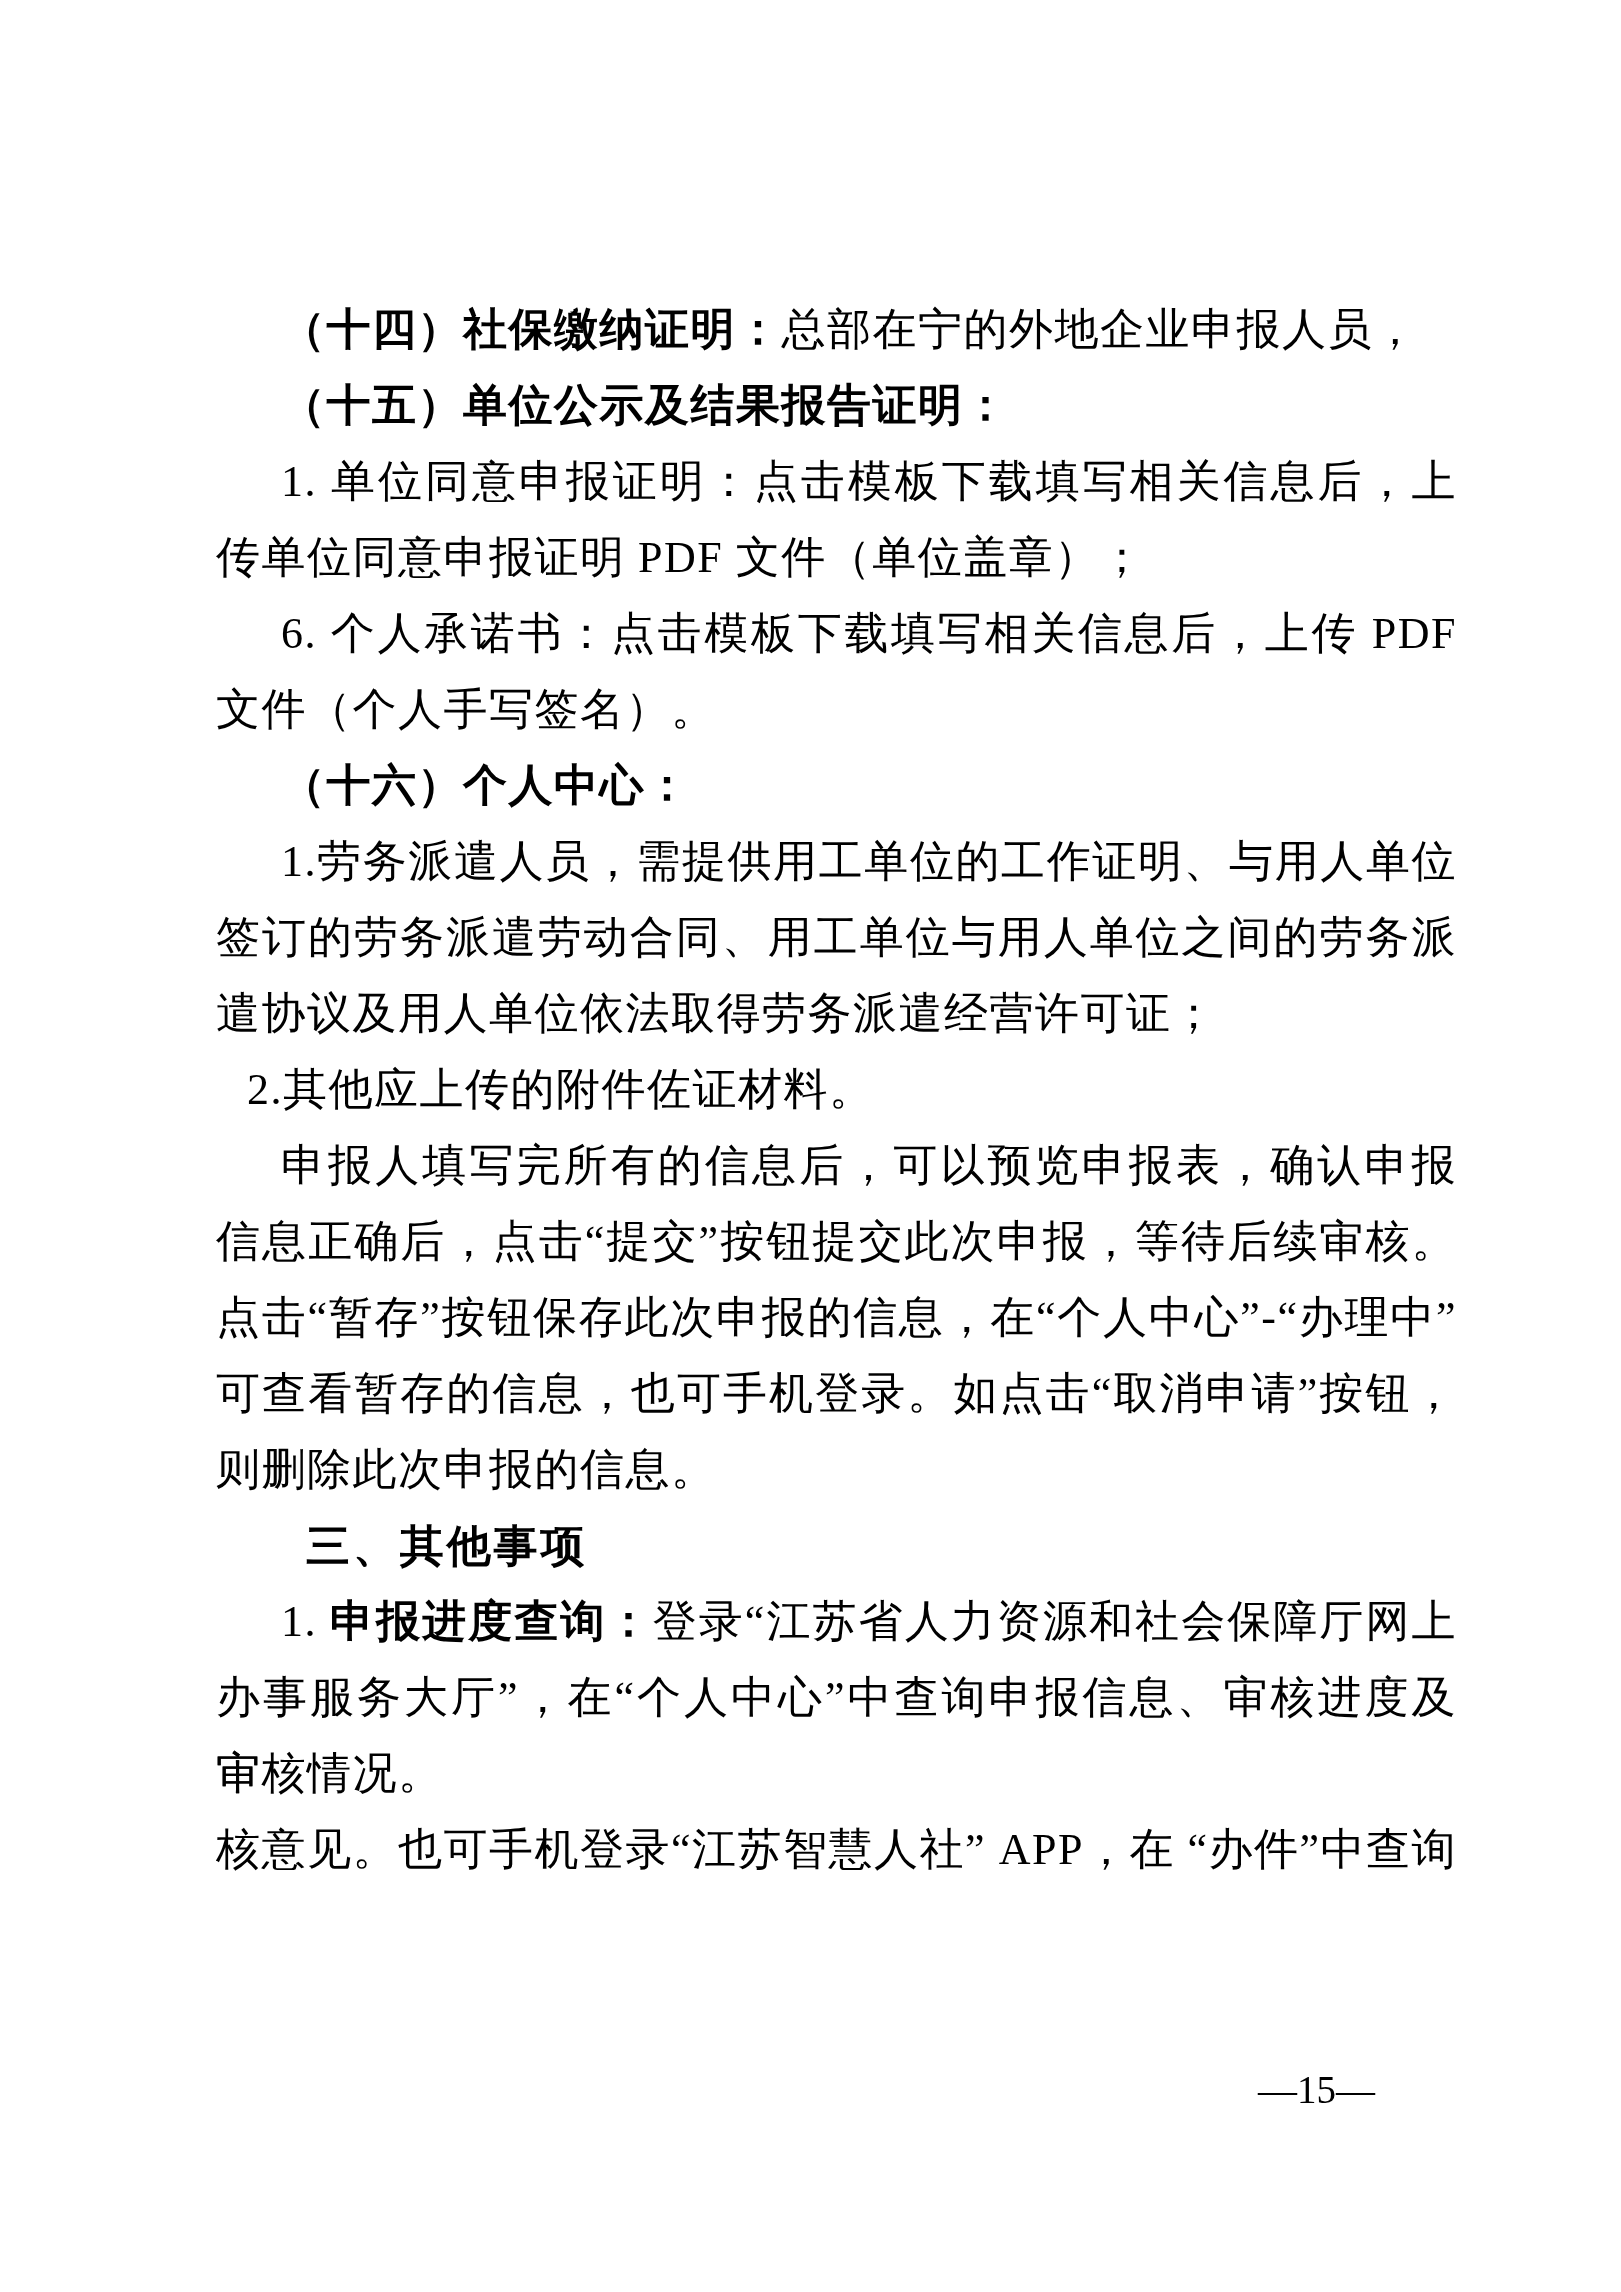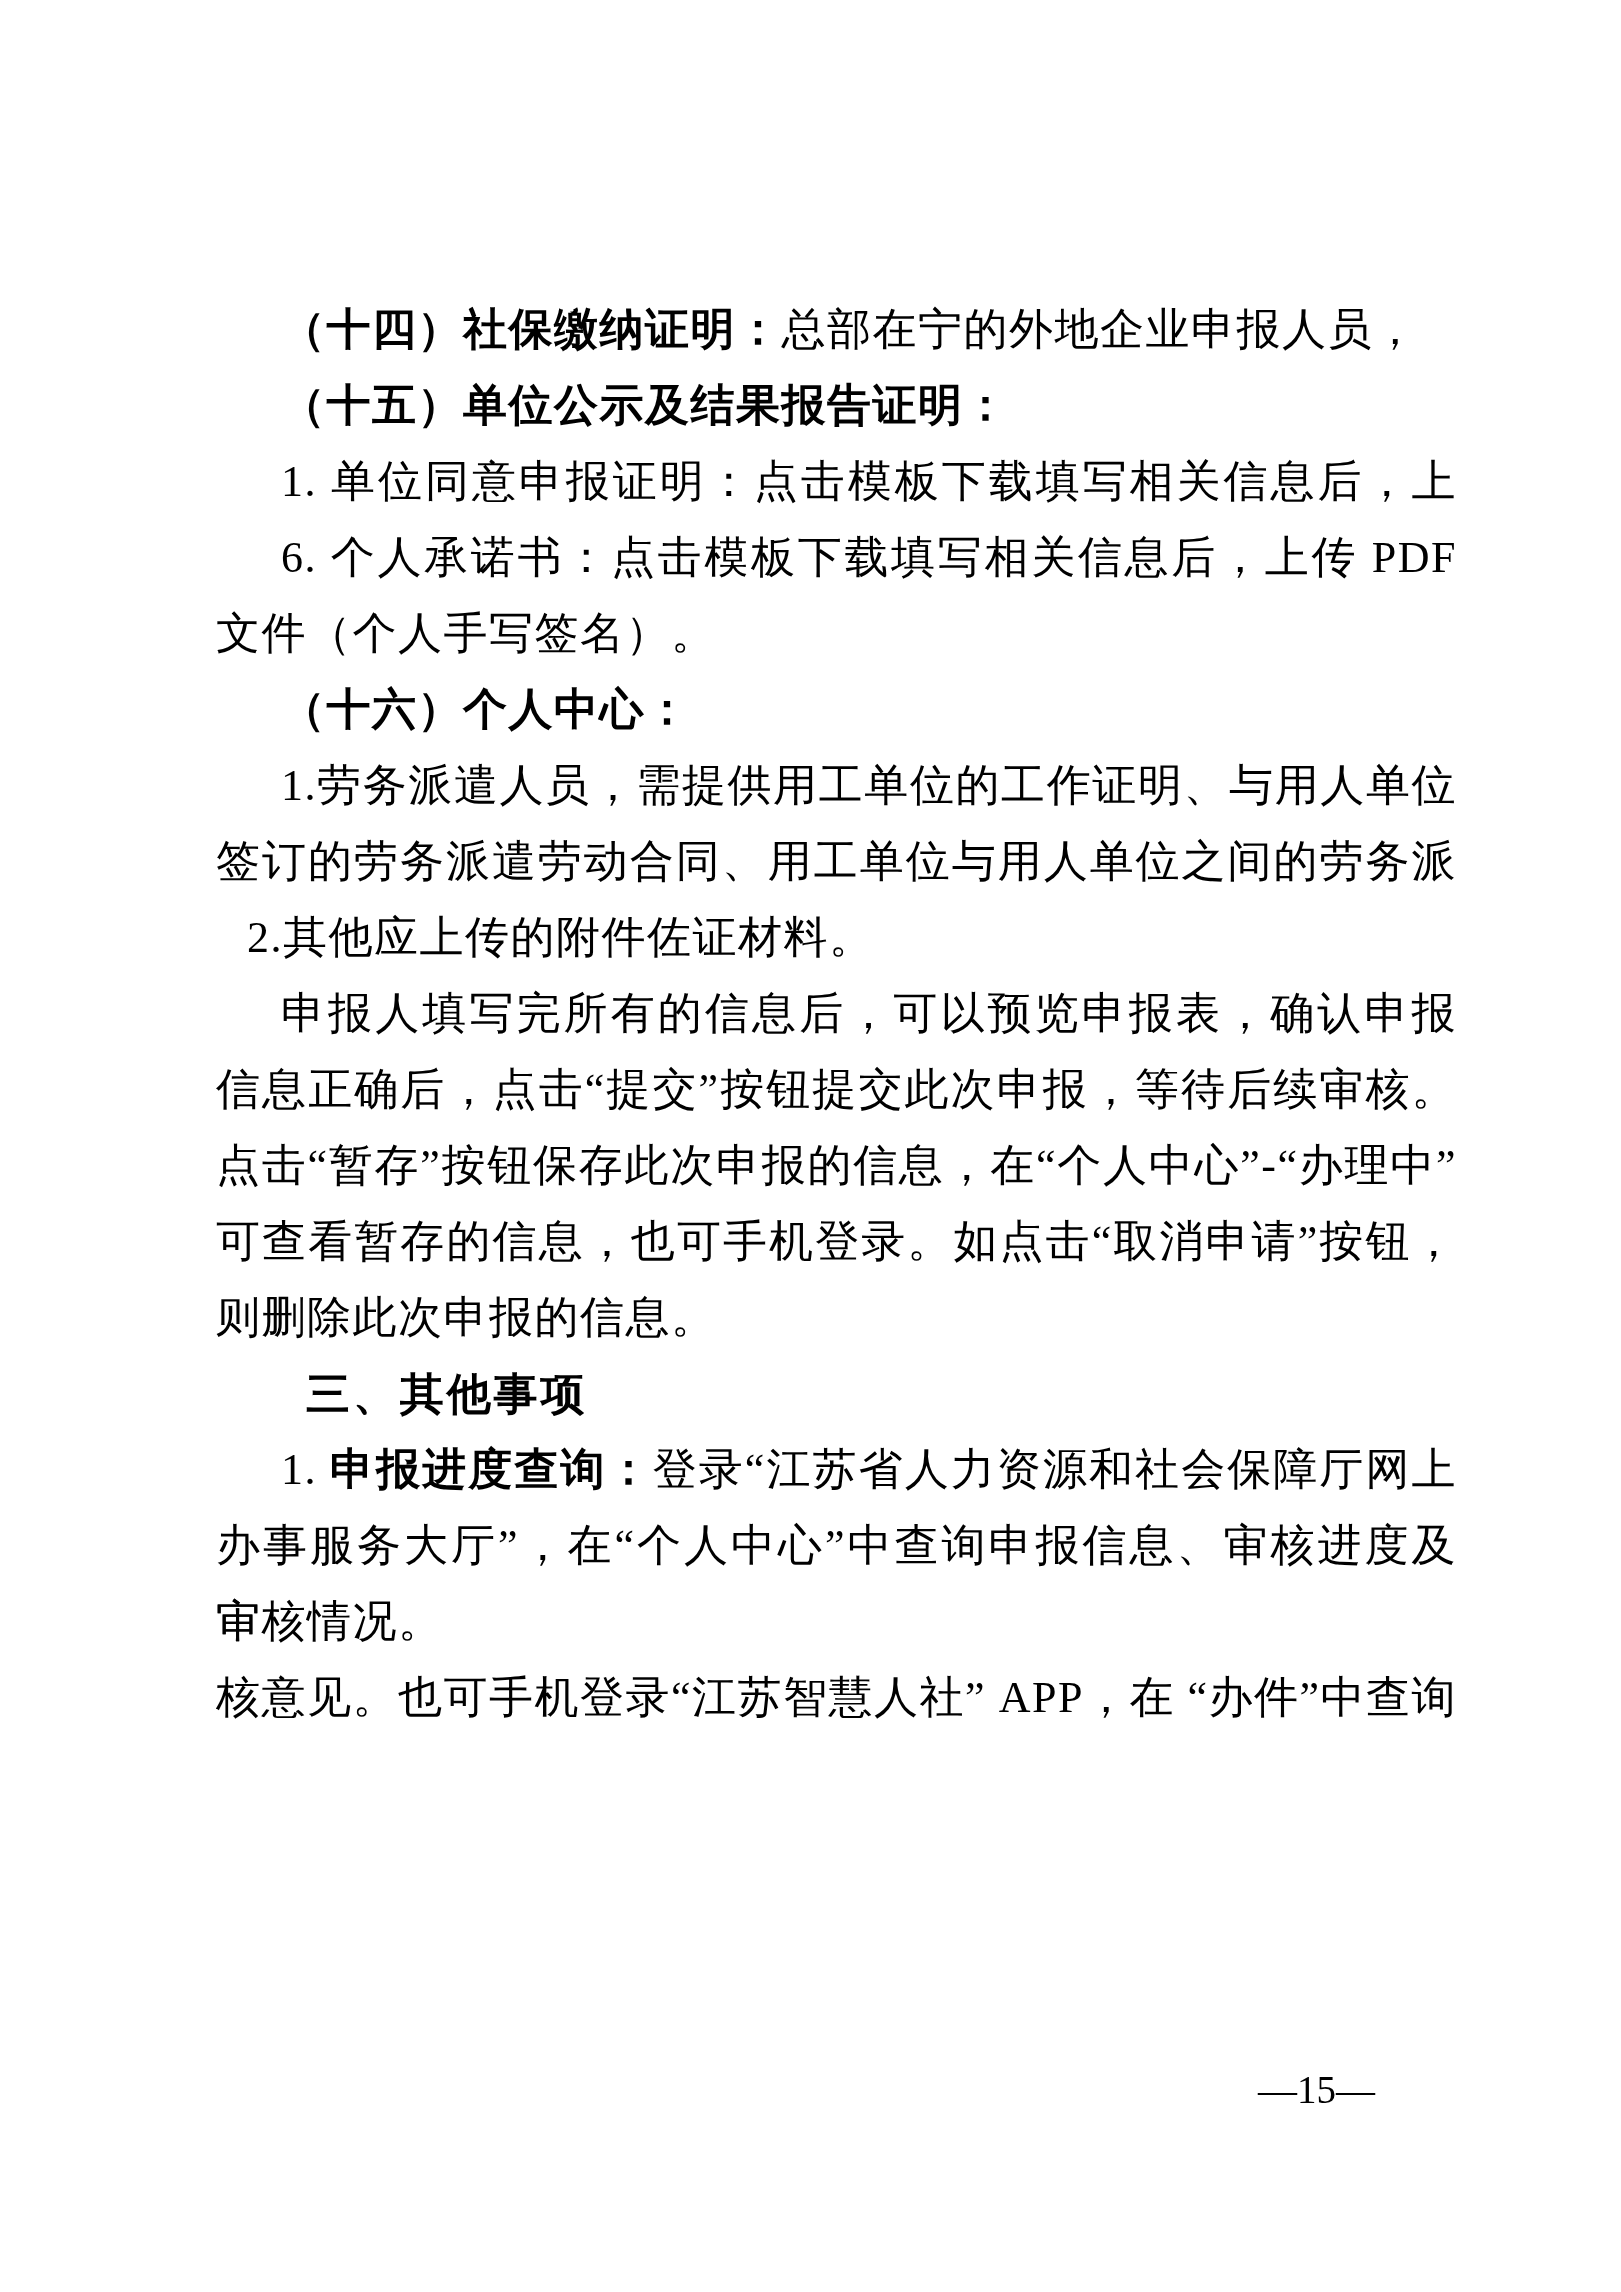--- a/index.html
+++ b/index.html
@@ -67,31 +67,33 @@
 <div class="page">
   <div class="textblock">
 
     <div class="line indent"><span class="b">（十四）社保缴纳证明：</span><span>总部在宁的外地企业申报人员，</span></div>
 
 
     <div class="line indent"><span class="b">（十五）单位公示及结果报告证明：</span></div>
 
     <div class="line indent full"><span>1. 单位同意申报证明：点击模板下载填写相关信息后，上</span></div>
 
+    <div class="line"><span>传单位同意申报证明 PDF 文件（单位盖章）；</span></div>
 
     <div class="line indent full"><span>6. 个人承诺书：点击模板下载填写相关信息后，上传 PDF</span></div>
 
     <div class="line"><span>文件（个人手写签名）。</span></div>
 
     <div class="line indent"><span class="b">（十六）个人中心：</span></div>
 
     <div class="line indent full"><span>1.劳务派遣人员，需提供用工单位的工作证明、与用人单位</span></div>
 
     <div class="line full"><span>签订的劳务派遣劳动合同、用工单位与用人单位之间的劳务派</span></div>
 
+    <div class="line"><span>遣协议及用人单位依法取得劳务派遣经营许可证；</span></div>
 
     <div class="line indent-sm"><span>2.其他应上传的附件佐证材料。</span></div>
 
     <div class="line indent full"><span>申报人填写完所有的信息后，可以预览申报表，确认申报</span></div>
 
     <div class="line full"><span>信息正确后，点击“提交”按钮提交此次申报，等待后续审核。</span></div>
 
     <div class="line full"><span>点击“暂存”按钮保存此次申报的信息，在“个人中心”-“办理中”</span></div>
 
     <div class="line full"><span>可查看暂存的信息，也可手机登录。如点击“取消申请”按钮，</span></div>

